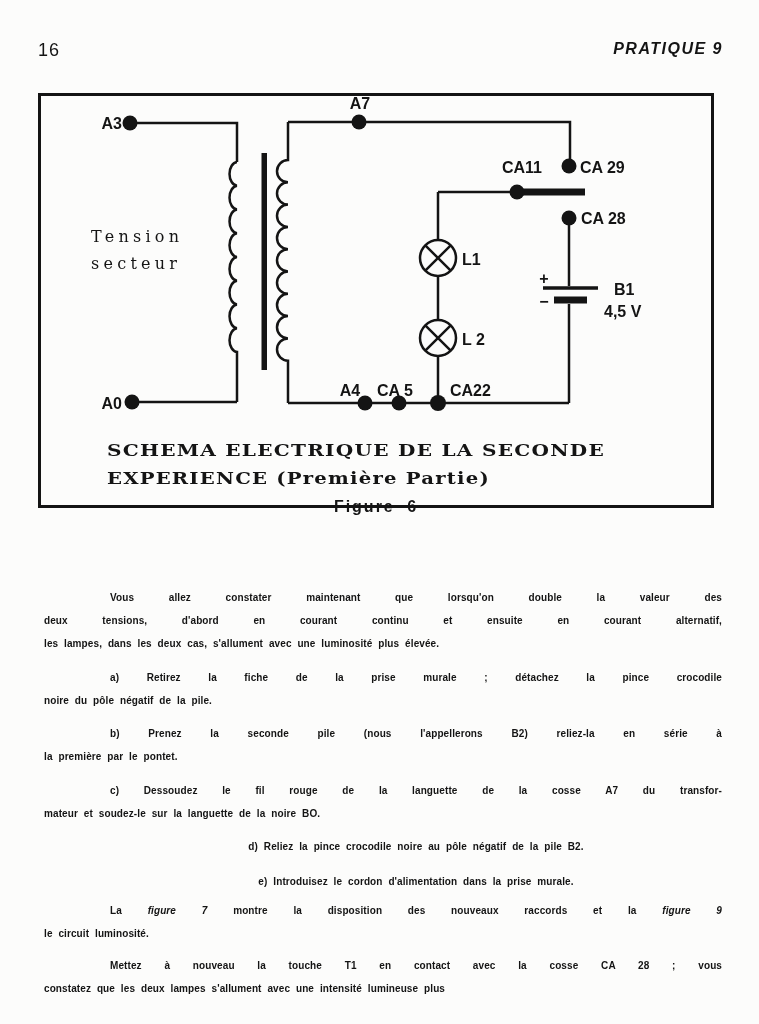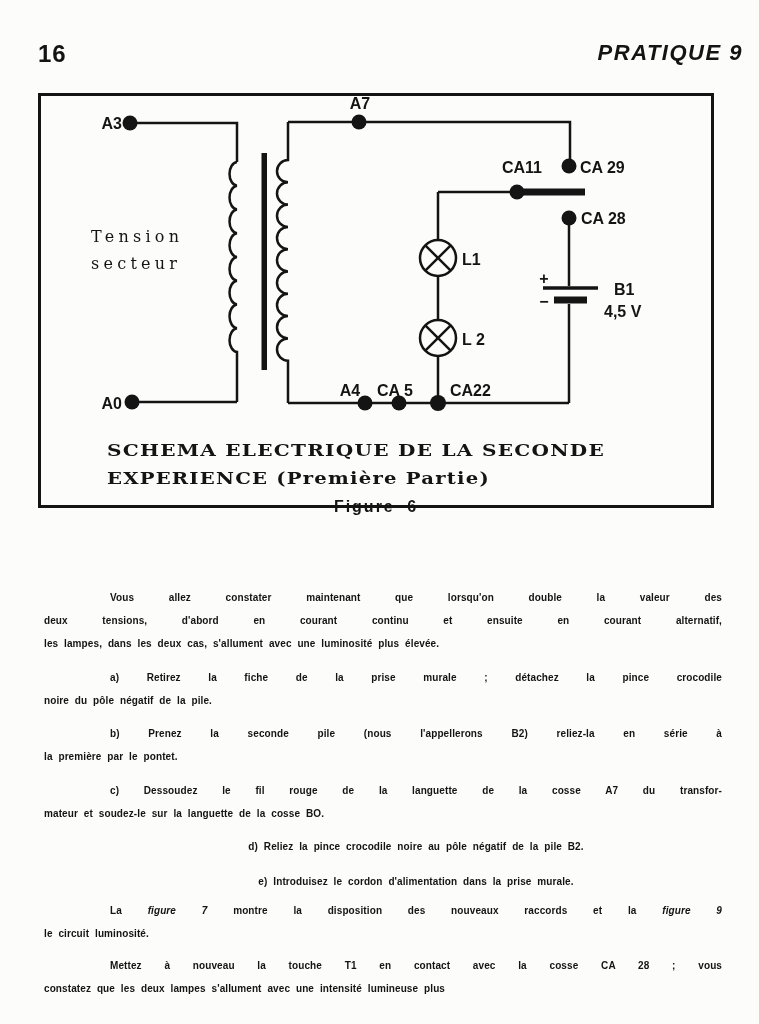--- a/index.html
+++ b/index.html
@@ -2,22 +2,22 @@
 <html><head>
 <meta charset="utf-8">
 <style>
   html,body{margin:0;padding:0;background:#e8e8e8;}
   .page{
     position:relative;width:759px;height:1024px;margin:0 auto;
     background:#fcfcfb;color:#141414;
     font-family:"Liberation Sans",sans-serif;overflow:hidden;
   }
   
-  .hdr-num{position:absolute;left:38px;top:40px;font-size:24px;font-weight:bold;letter-spacing:1px;}
-  .hdr-title{position:absolute;right:16px;top:40px;font-size:22px;font-weight:bold;font-style:italic;letter-spacing:1.5px;}
+  .hdr-num{position:absolute;left:38px;top:40px;font-size:18px;font-weight:normal;letter-spacing:1px;}
+  .hdr-title{position:absolute;right:36px;top:40px;font-size:16px;font-weight:bold;font-style:italic;letter-spacing:1.5px;}
   
   .schematic{position:absolute;left:38px;top:93px;width:676px;height:415px;}
   .fig-caption{
     position:absolute;left:38px;top:498px;width:676px;text-align:center;
     font-size:16px;font-weight:bold;letter-spacing:2px;word-spacing:6px;
   }
   
   .body-text{
     position:absolute;left:44px;top:586px;width:678px;
     font-size:10px;font-weight:bold;letter-spacing:0.1px;word-spacing:3px;
@@ -121,21 +121,21 @@
       <div class="para p2">
         <div class="line first just">a) Retirez la fiche de la prise murale ; détachez la pince crocodile</div>
         <div class="line">noire du pôle négatif de la pile.</div>
       </div>
       <div class="para p3">
         <div class="line first just">b) Prenez la seconde pile (nous l'appellerons B2) reliez-la en série à</div>
         <div class="line">la première par le pontet.</div>
       </div>
       <div class="para p4">
         <div class="line first just">c) Dessoudez le fil rouge de la languette de la cosse A7 du transfor-</div>
-        <div class="line">mateur et soudez-le sur la languette de la cosse BO.</div>
+        <div class="line">mateur et soudez-le sur la languette de la noire BO.</div>
       </div>
       <div class="para p5">
         <div class="line first">d) Reliez la pince crocodile noire au pôle négatif de la pile B2.</div>
       </div>
       <div class="para p6">
         <div class="line first">e) Introduisez le cordon d'alimentation dans la prise murale.</div>
       </div>
       <div class="para p7">
         <div class="line first just">La <i>figure 7</i> montre la disposition des nouveaux raccords et la <i>figure 9</i></div>
         <div class="line">le circuit luminosité.</div>

